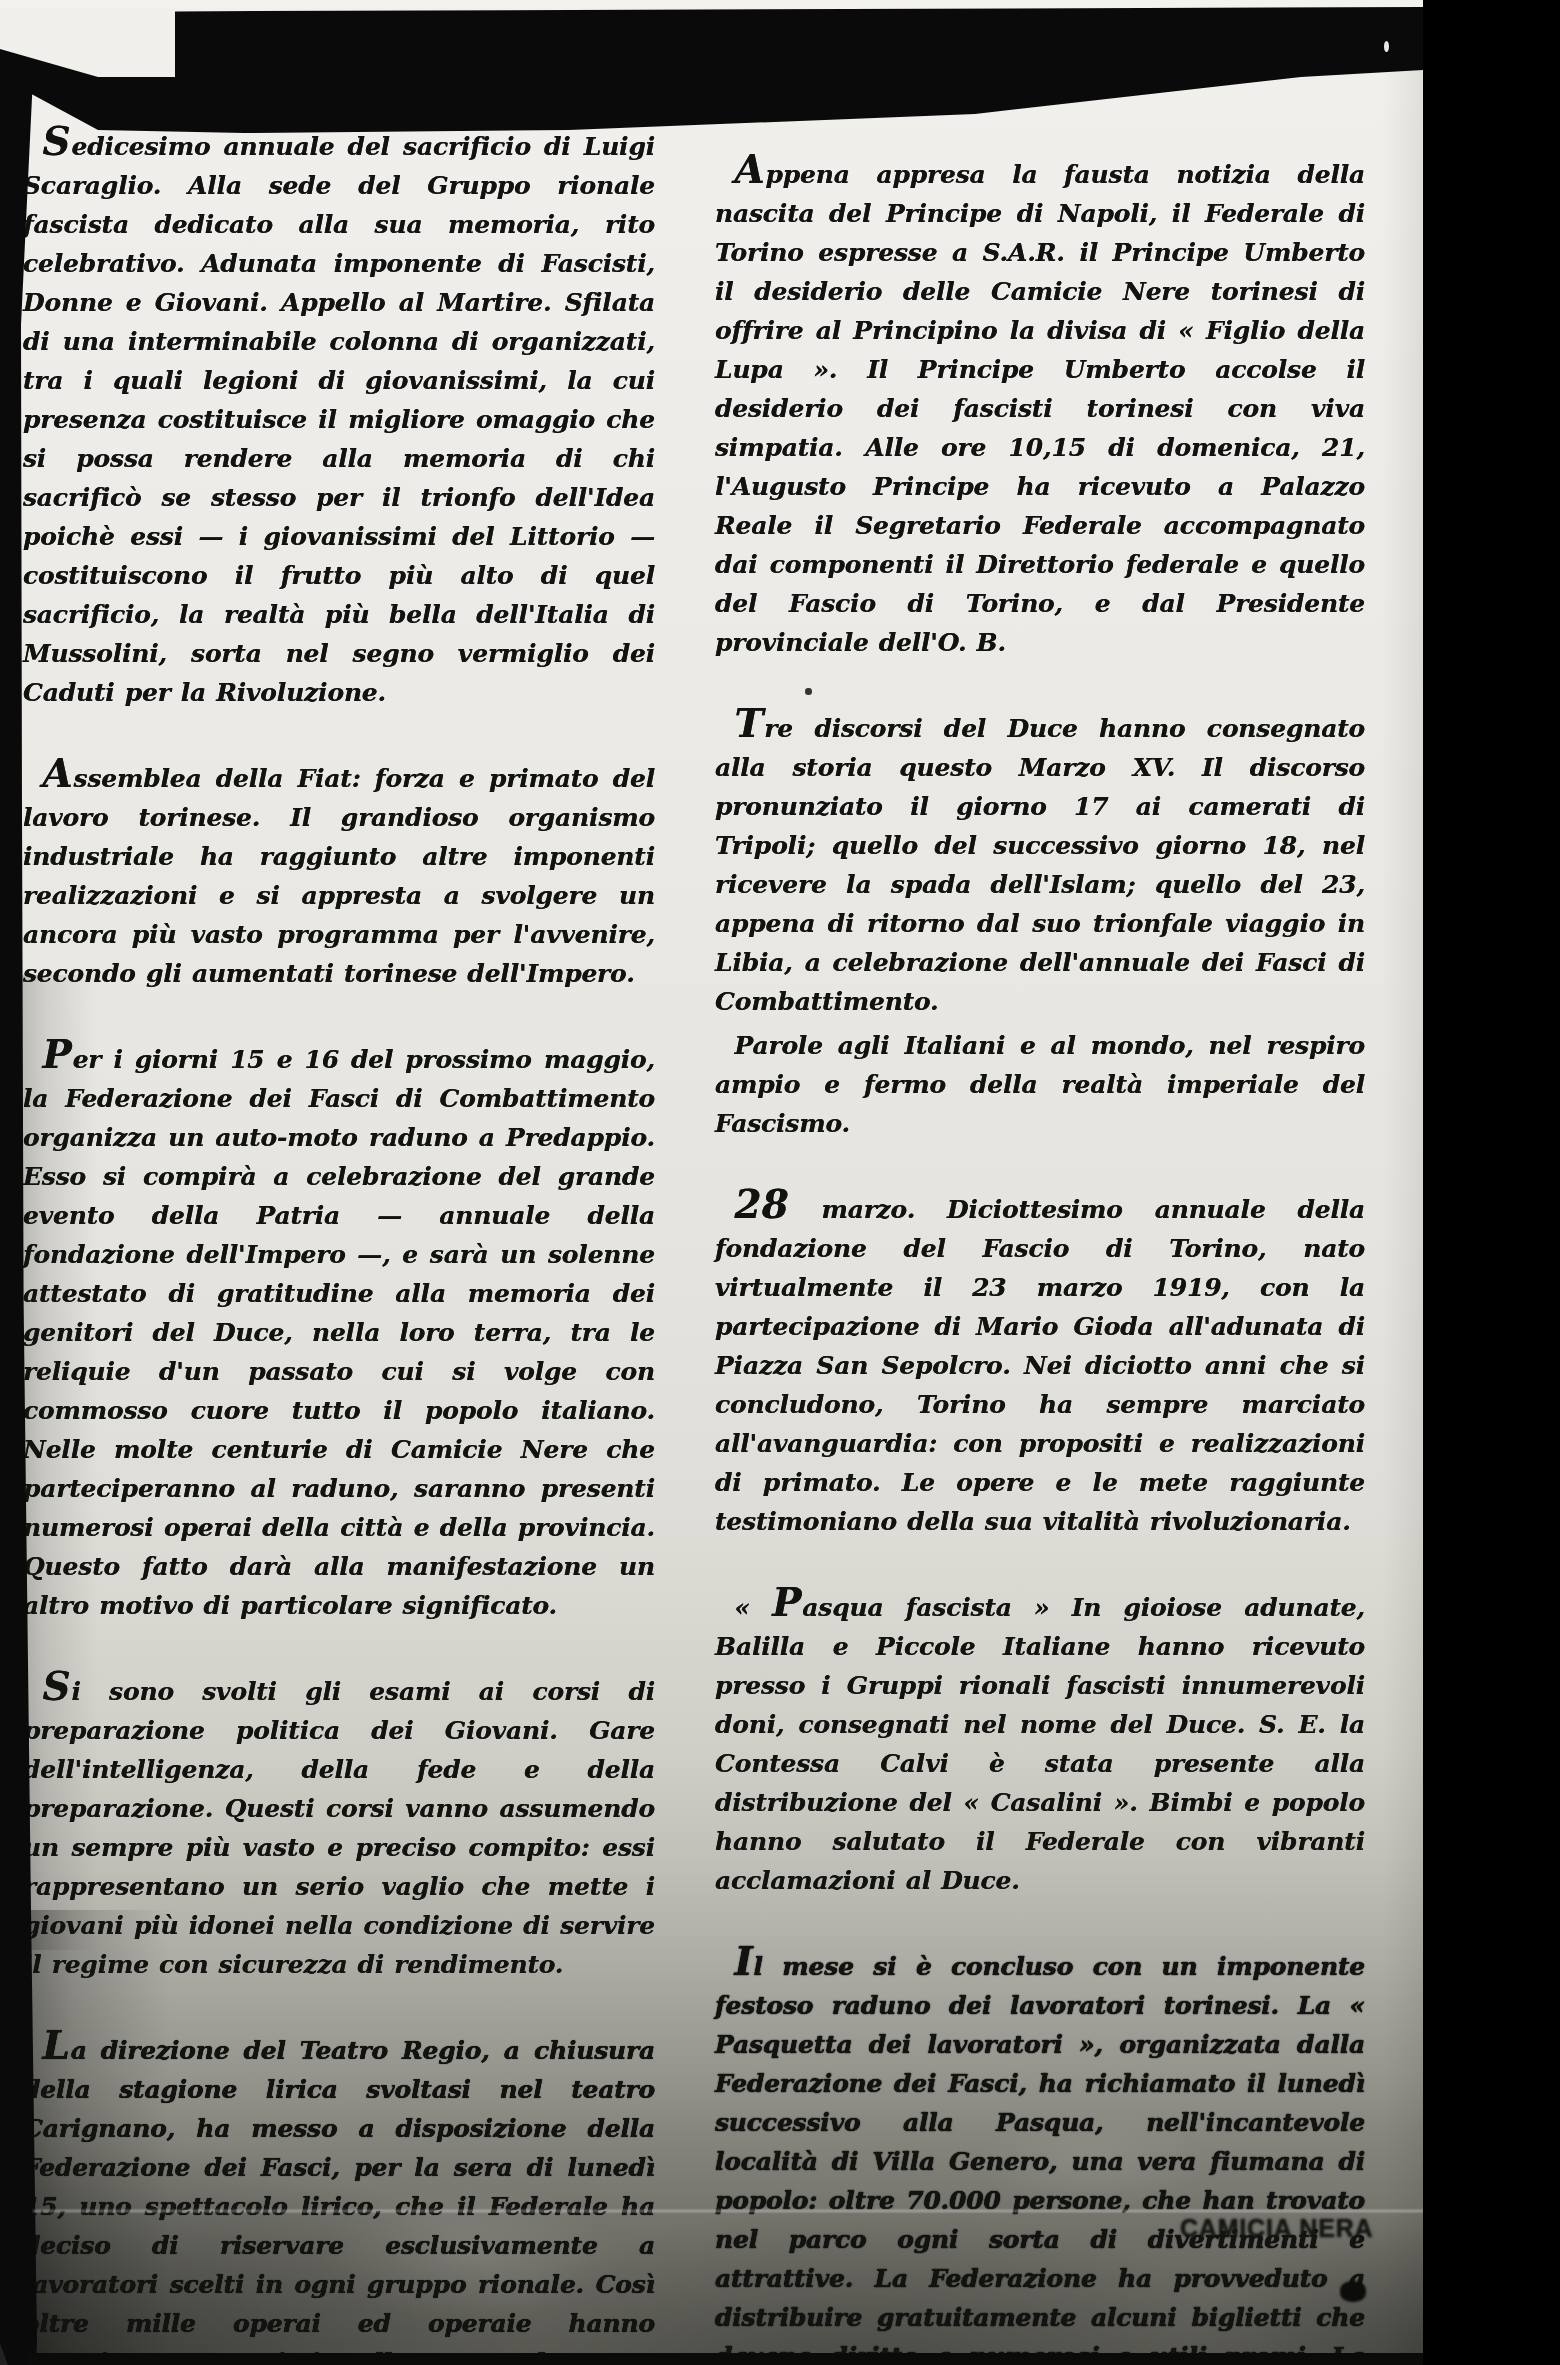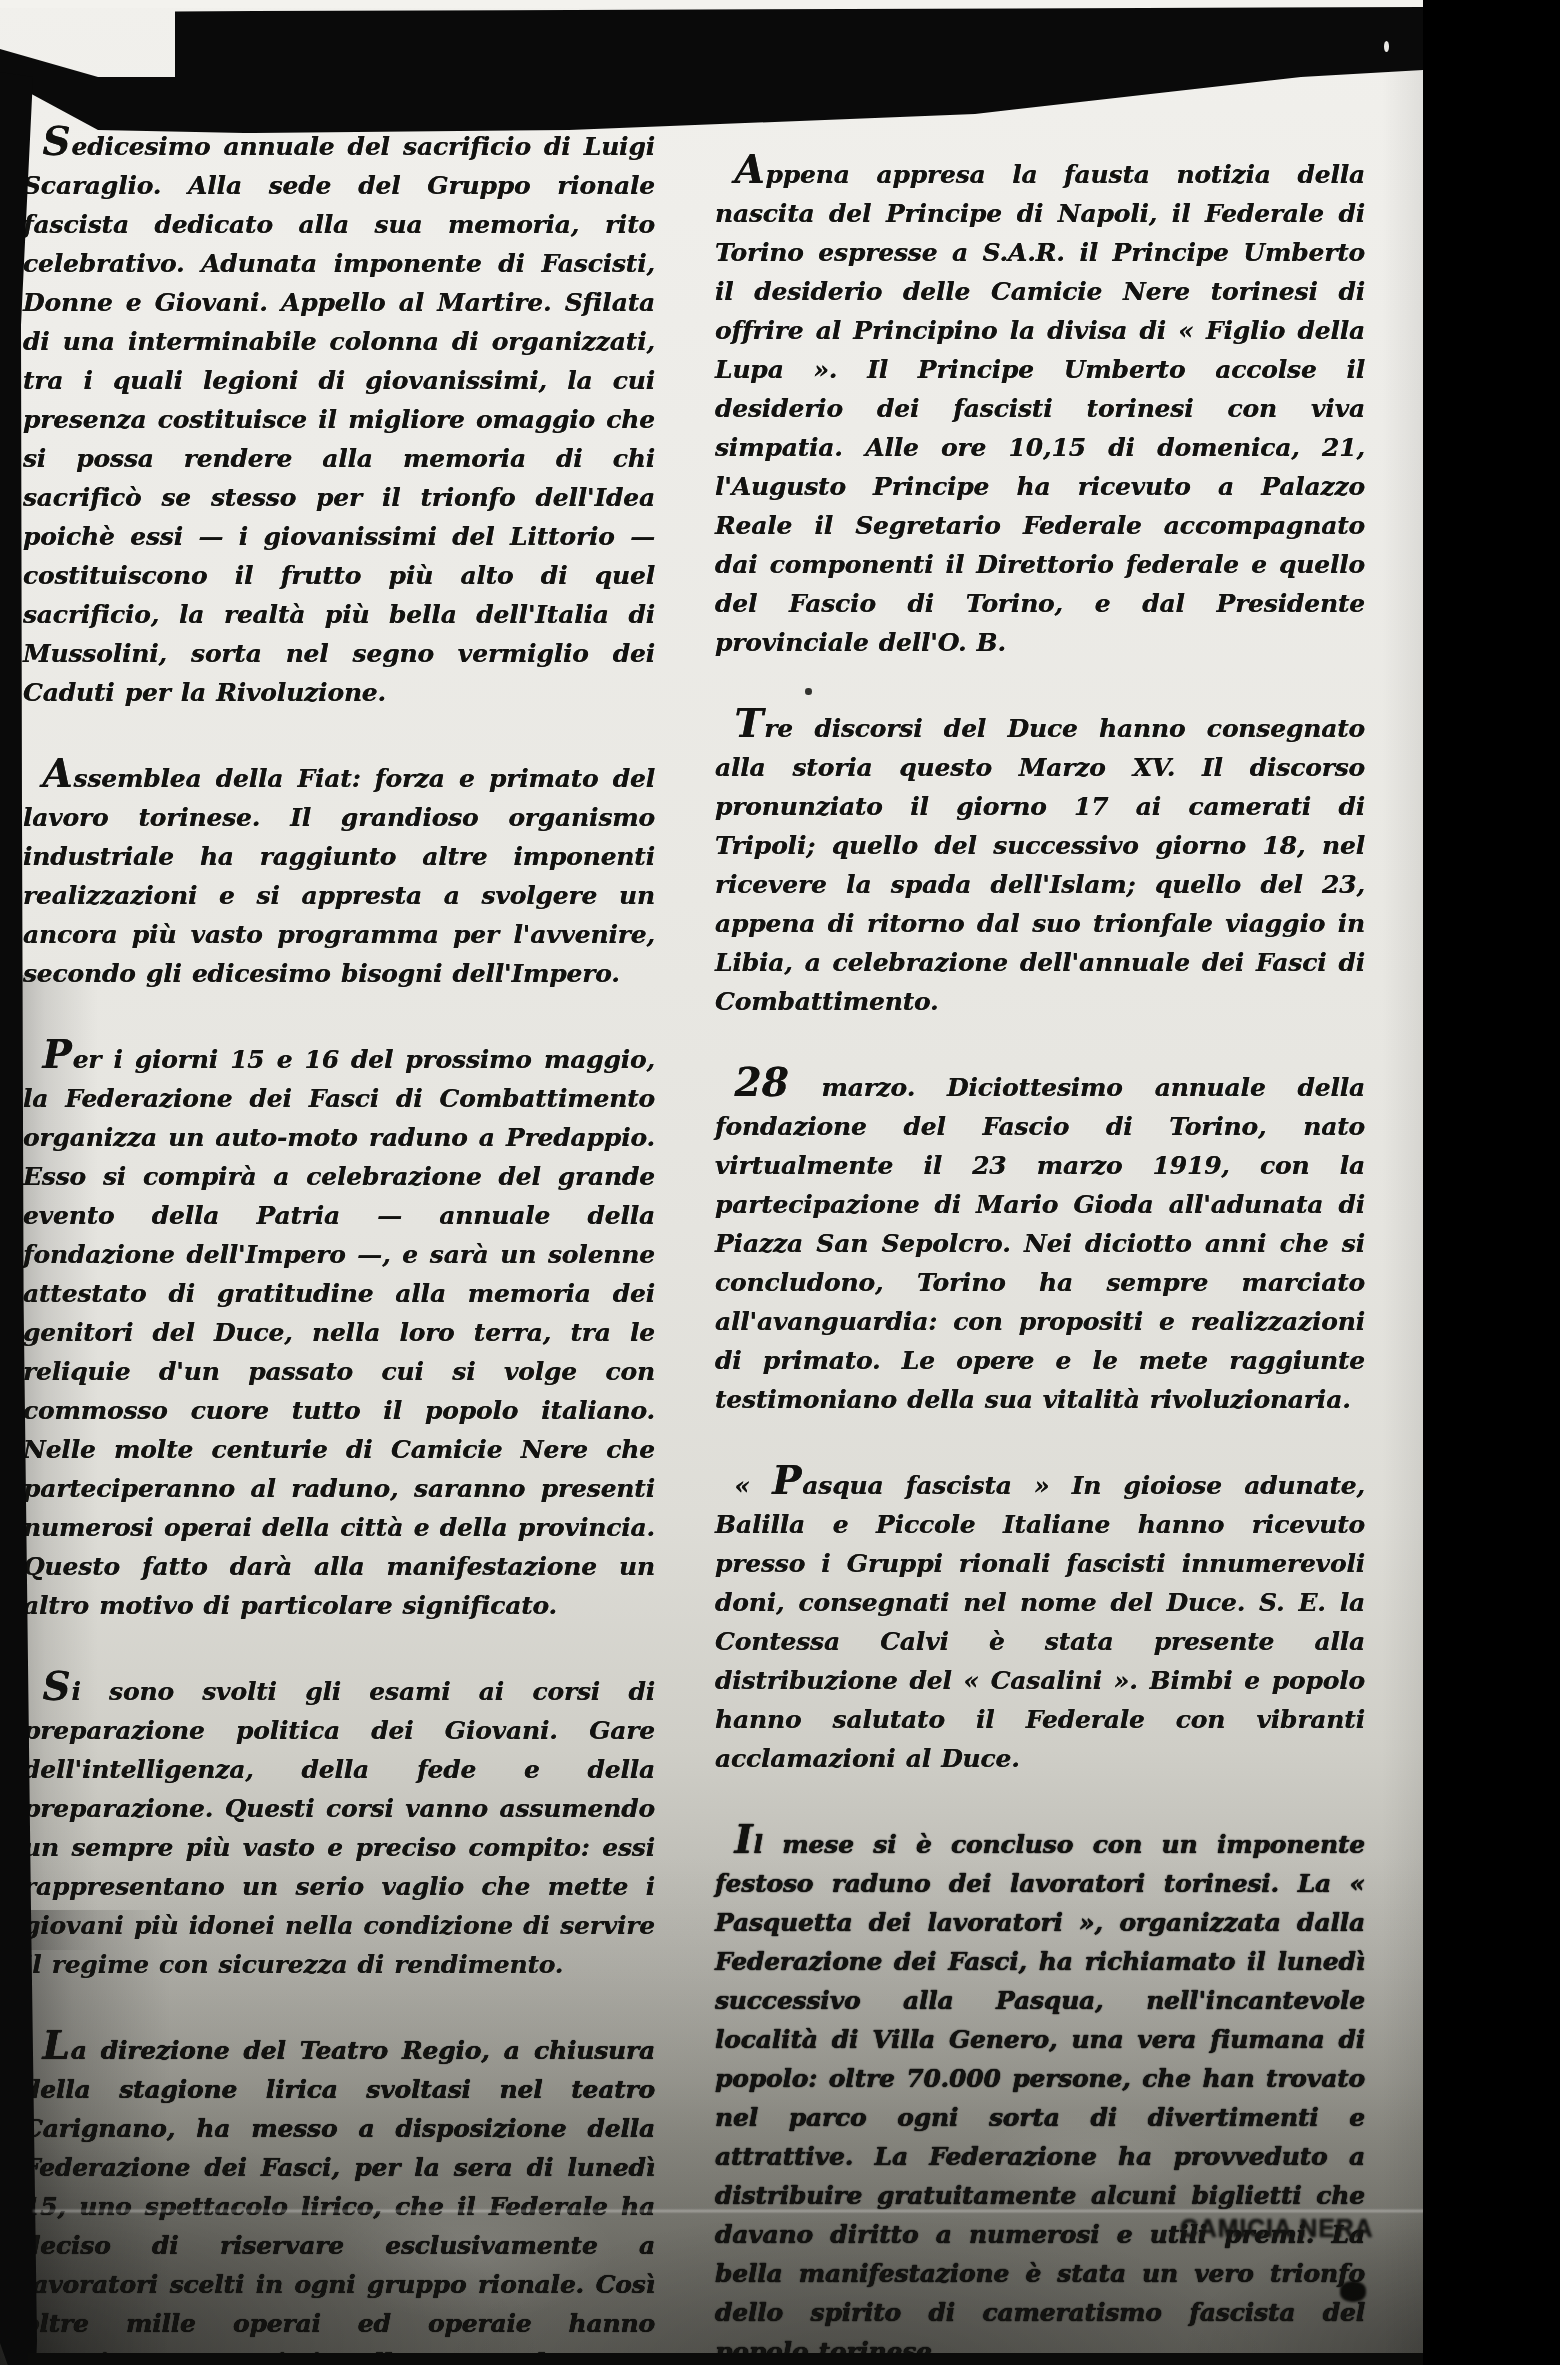--- a/index.html
+++ b/index.html
@@ -101,40 +101,43 @@
   <div class="shade mid-left-shade"></div>
   <div class="shade low-left-shade"></div>
   <div class="shade right-curve-shade"></div>
   <div class="shade right-low-shade"></div>
 
   <div class="col col-left">
     <p>
       <span class="lead">S</span><span>edicesimo annuale del sacrificio di Luigi Scaraglio. Alla sede del Gruppo rionale fascista dedicato alla sua memoria, rito celebrativo. Adunata imponente di Fascisti, Donne e Giovani. Appello al Martire. Sfilata di una interminabile colonna di organizzati, tra i quali legioni di giovanissimi, la cui presenza costituisce il migliore omaggio che si possa rendere alla memoria di chi sacrificò se stesso per il trionfo dell'Idea poichè essi — i giovanissimi del Littorio — costituiscono il frutto più alto di quel sacrificio, la realtà più bella dell'Italia di Mussolini, sorta nel segno vermiglio dei Caduti per la Rivoluzione.</span>
     </p>
     <p class="mt-lg">
-      <span class="lead">A</span><span>ssemblea della Fiat: forza e primato del lavoro torinese. Il grandioso organismo industriale ha raggiunto altre imponenti realizzazioni e si appresta a svolgere un ancora più vasto programma per l'avvenire, secondo gli edicesimo bisogni dell'Impero.</span>
+      <span class="lead">A</span><span>ssemblea della Fiat: forza e primato del lavoro torinese. Il grandioso organismo industriale ha raggiunto altre imponenti realizzazioni e si appresta a svolgere un ancora più vasto programma per l'avvenire, secondo gli aumentati torinese dell'Impero.</span>
     </p>
     <p class="mt-lg">
       <span class="lead">P</span><span>er i giorni 15 e 16 del prossimo maggio, la Federazione dei Fasci di Combattimento organizza un auto-moto raduno a Predappio. Esso si compirà a celebrazione del grande evento della Patria — annuale della fondazione dell'Impero —, e sarà un solenne attestato di gratitudine alla memoria dei genitori del Duce, nella loro terra, tra le reliquie d'un passato cui si volge con commosso cuore tutto il popolo italiano. Nelle molte centurie di Camicie Nere che parteciperanno al raduno, saranno presenti numerosi operai della città e della provincia. Questo fatto darà alla manifestazione un altro motivo di particolare significato.</span>
     </p>
     <p class="mt-lg">
       <span class="lead">S</span><span>i sono svolti gli esami ai corsi di preparazione politica dei Giovani. Gare dell'intelligenza, della fede e della preparazione. Questi corsi vanno assumendo un sempre più vasto e preciso compito: essi rappresentano un serio vaglio che mette i giovani più idonei nella condizione di servire il regime con sicurezza di rendimento.</span>
     </p>
     <p class="mt-lg smudged-light">
       <span class="lead">L</span><span>a direzione del Teatro Regio, a chiusura della stagione lirica svoltasi nel teatro Carignano, ha messo a disposizione della Federazione dei Fasci, per la sera di lunedì 15, uno spettacolo lirico, che il Federale ha deciso di riservare esclusivamente a lavoratori scelti in ogni gruppo rionale. Così oltre mille operai ed operaie hanno gratuitamente assistito allo spettacolo.</span>
     </p>
 
   </div>
 
   <div class="col col-right">
     <p>
       <span class="lead">A</span><span>ppena appresa la fausta notizia della nascita del Principe di Napoli, il Federale di Torino espresse a S.A.R. il Principe Umberto il desiderio delle Camicie Nere torinesi di offrire al Principino la divisa di « Figlio della Lupa ». Il Principe Umberto accolse il desiderio dei fascisti torinesi con viva simpatia. Alle ore 10,15 di domenica, 21, l'Augusto Principe ha ricevuto a Palazzo Reale il Segretario Federale accompagnato dai componenti il Direttorio federale e quello del Fascio di Torino, e dal Presidente provinciale dell'O. B.</span>
     </p>
     <p class="mt-lg">
       <span class="lead">T</span><span>re discorsi del Duce hanno consegnato alla storia questo Marzo XV. Il discorso pronunziato il giorno 17 ai camerati di Tripoli; quello del successivo giorno 18, nel ricevere la spada dell'Islam; quello del 23, appena di ritorno dal suo trionfale viaggio in Libia, a celebrazione dell'annuale dei Fasci di Combattimento.</span>
+    </p>
+    <p class="mt-sm">
+      <span>Parole agli Italiani e al mondo, nel respiro ampio e fermo della realtà imperiale del Fascismo.</span>
     </p>
     <p class="mt-lg">
       <span class="lead">28</span><span> marzo. Diciottesimo annuale della fondazione del Fascio di Torino, nato virtualmente il 23 marzo 1919, con la partecipazione di Mario Gioda all'adunata di Piazza San Sepolcro. Nei diciotto anni che si concludono, Torino ha sempre marciato all'avanguardia: con propositi e realizzazioni di primato. Le opere e le mete raggiunte testimoniano della sua vitalità rivoluzionaria.</span>
     </p>
     <p class="mt-lg">
       <span>« </span><span class="lead">P</span><span>asqua fascista » In gioiose adunate, Balilla e Piccole Italiane hanno ricevuto presso i Gruppi rionali fascisti innumerevoli doni, consegnati nel nome del Duce. S. E. la Contessa Calvi è stata presente alla distribuzione del « Casalini ». Bimbi e popolo hanno salutato il Federale con vibranti acclamazioni al Duce.</span>
     </p>
     <p class="mt-lg smudged">
       <span class="lead">I</span><span>l mese si è concluso con un imponente festoso raduno dei lavoratori torinesi. La « Pasquetta dei lavoratori », organizzata dalla Federazione dei Fasci, ha richiamato il lunedì successivo alla Pasqua, nell'incantevole località di Villa Genero, una vera fiumana di popolo: oltre 70.000 persone, che han trovato nel parco ogni sorta di divertimenti e attrattive. La Federazione ha provveduto a distribuire gratuitamente alcuni biglietti che davano diritto a numerosi e utili premi. La bella manifestazione è stata un vero trionfo dello spirito di cameratismo fascista del popolo torinese.</span>
     </p>

